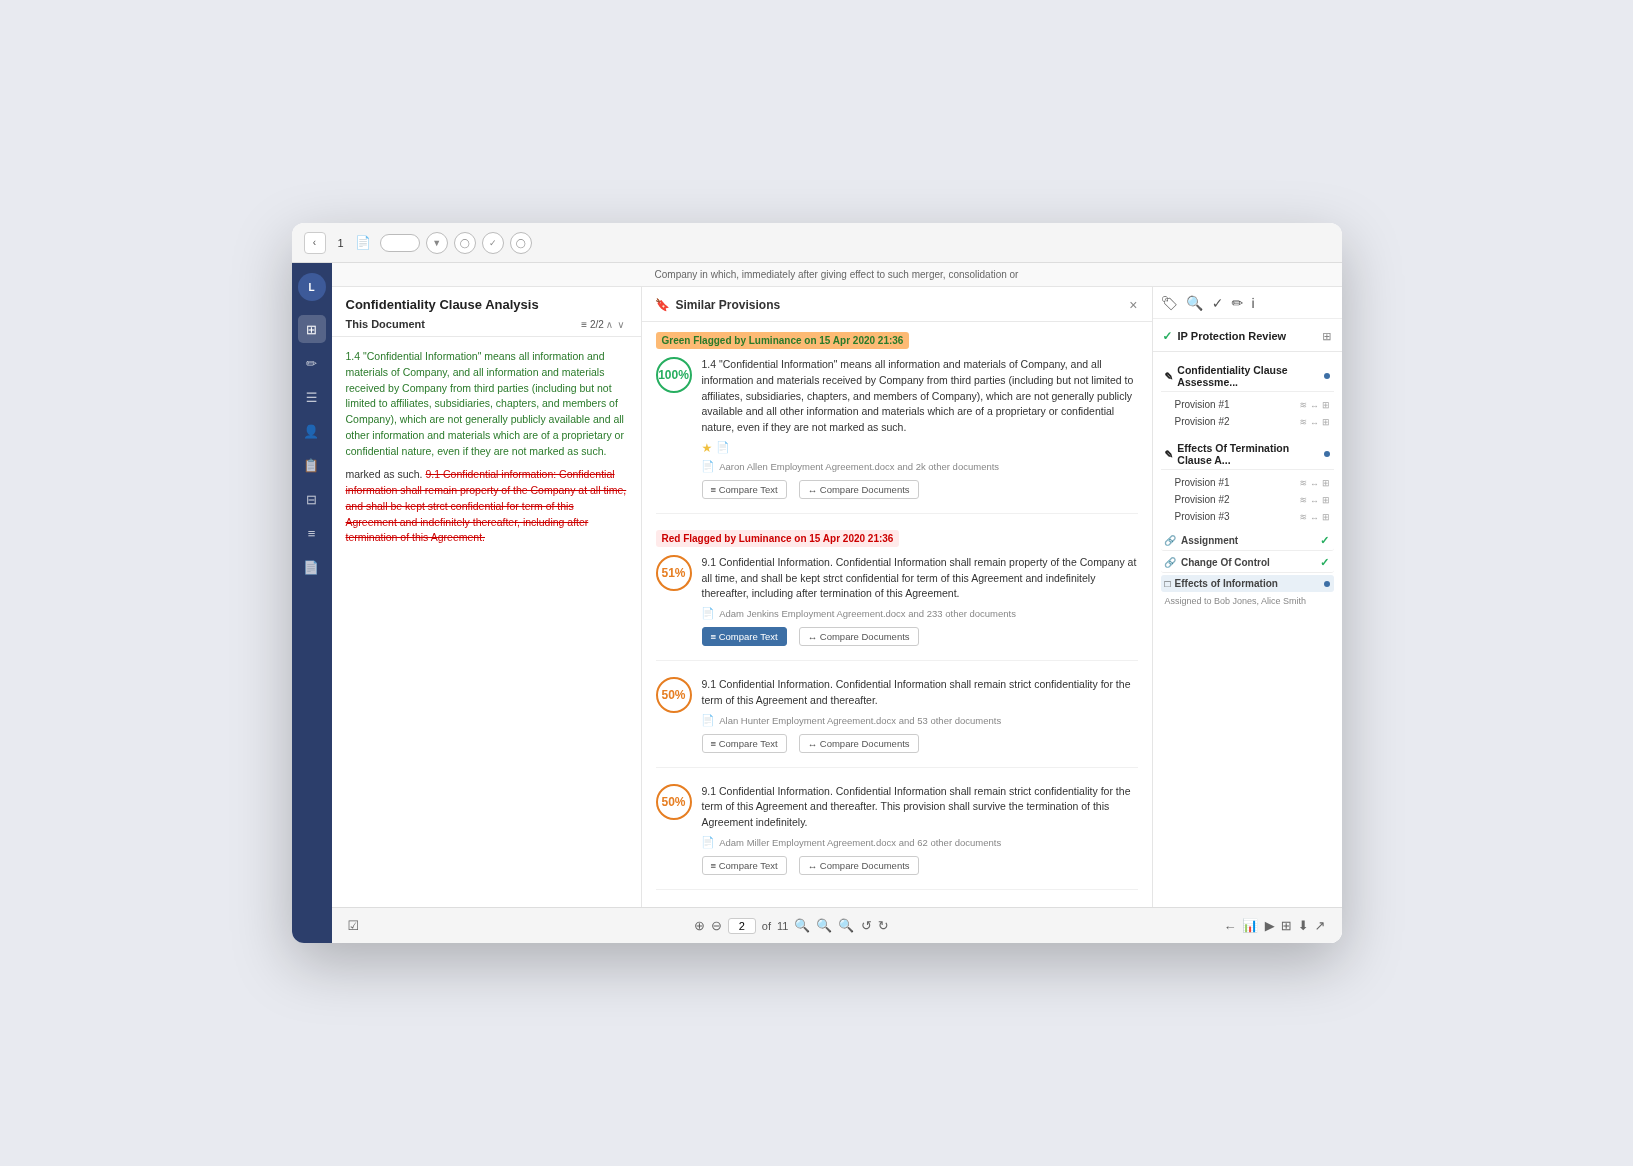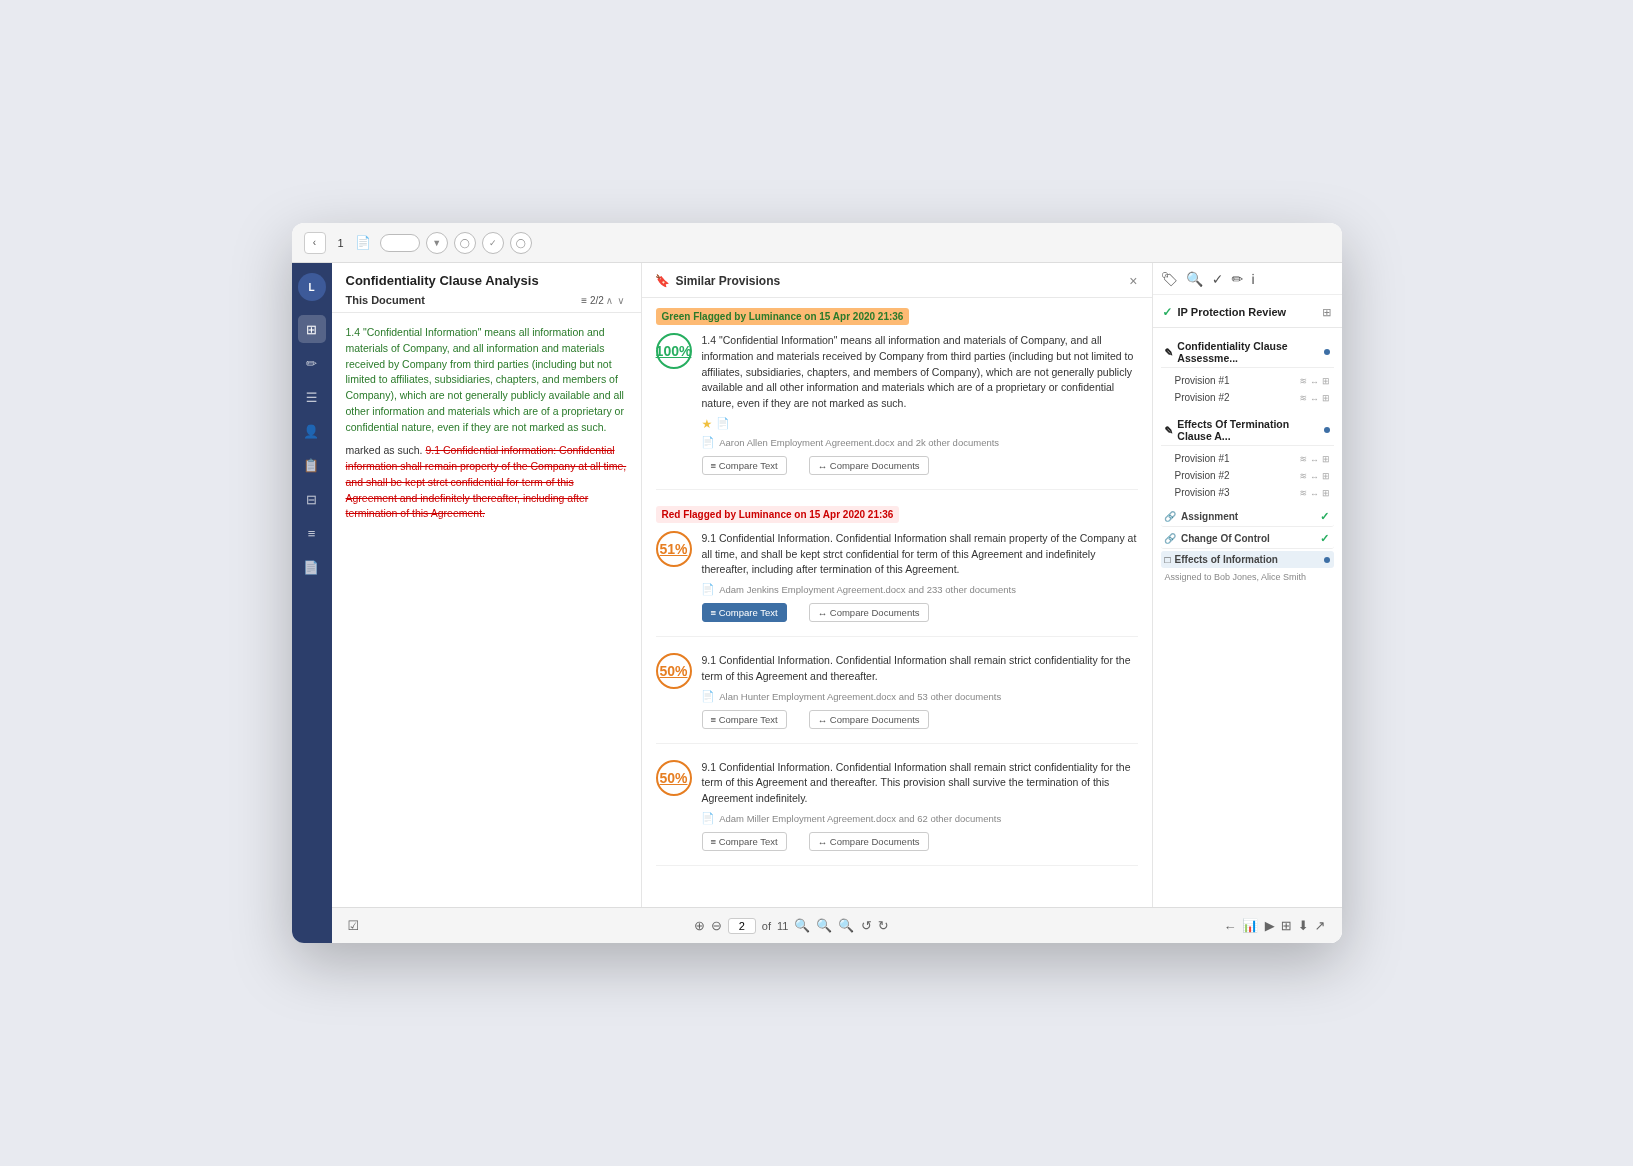--- a/index.html
+++ b/index.html
@@ -225,43 +225,42 @@
     .provision-body {
       display: flex;
       gap: 10px;
       align-items: flex-start;
     }
     .match-circle {
       width: 36px; height: 36px;
       border-radius: 50%;
       border: 2px solid #ccc;
       display: flex; align-items: center; justify-content: center;
-      font-size: 14px; font-weight: 600;
-      flex-shrink: 0;
-      text-decoration: underline;
+      font-size: 12px; font-weight: 600;
+      flex-shrink: 0;
     }
     .match-100 { border-color: #27ae60; color: #27ae60; }
     .match-51 { border-color: #e67e22; color: #e67e22; }
     .match-50 { border-color: #e67e22; color: #e67e22; }
     .provision-text {
       font-size: 10.5px;
       line-height: 1.5;
       color: #333;
       flex: 1;
     }
     .provision-source {
       margin-top: 5px;
       font-size: 9.5px;
       color: #888;
       display: flex; align-items: center; gap: 4px;
     }
     .doc-file-icon { font-size: 11px; color: #6699cc; }
     .action-buttons {
       margin-top: 7px;
-      display: flex; gap: 22px;
+      display: flex; gap: 12px;
     }
     .action-btn {
       font-size: 9.5px;
       padding: 3px 8px;
       border: 1px solid #ccc;
       border-radius: 3px;
       cursor: pointer;
       background: #fff;
       color: #555;
       display: flex; align-items: center; gap: 3px;
@@ -414,20 +413,23 @@
       <div class="sidebar-icon">☰</div>
       <div class="sidebar-icon">👤</div>
       <div class="sidebar-icon">📋</div>
       <div class="sidebar-icon">⊟</div>
       <div class="sidebar-icon">≡</div>
       <div class="sidebar-icon">📄</div>
     </div>
 
     <div class="content-area">
 
+      <div class="scroll-header">
+        <span>Company in which, immediately after giving effect to such merger, consolidation or</span>
+      </div>
 
       <div class="panels">
 
         <div class="doc-panel">
           <div class="doc-panel-header">
             <div class="doc-panel-title">Confidentiality Clause Analysis</div>
             <div class="doc-panel-subheader">
               <span class="this-doc-label">This Document</span>
               <div class="page-counter">
                 <span class="count">≡ 2/2</span>

